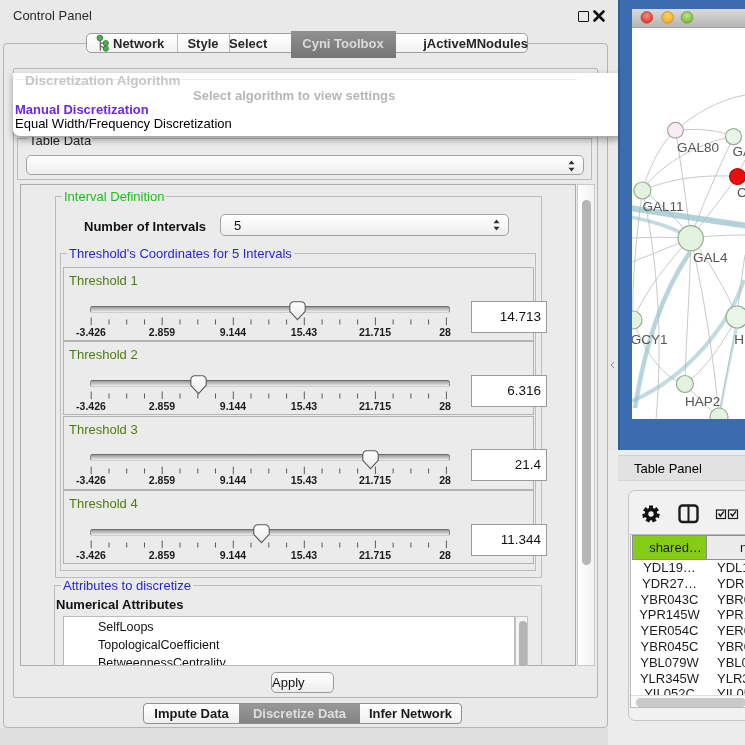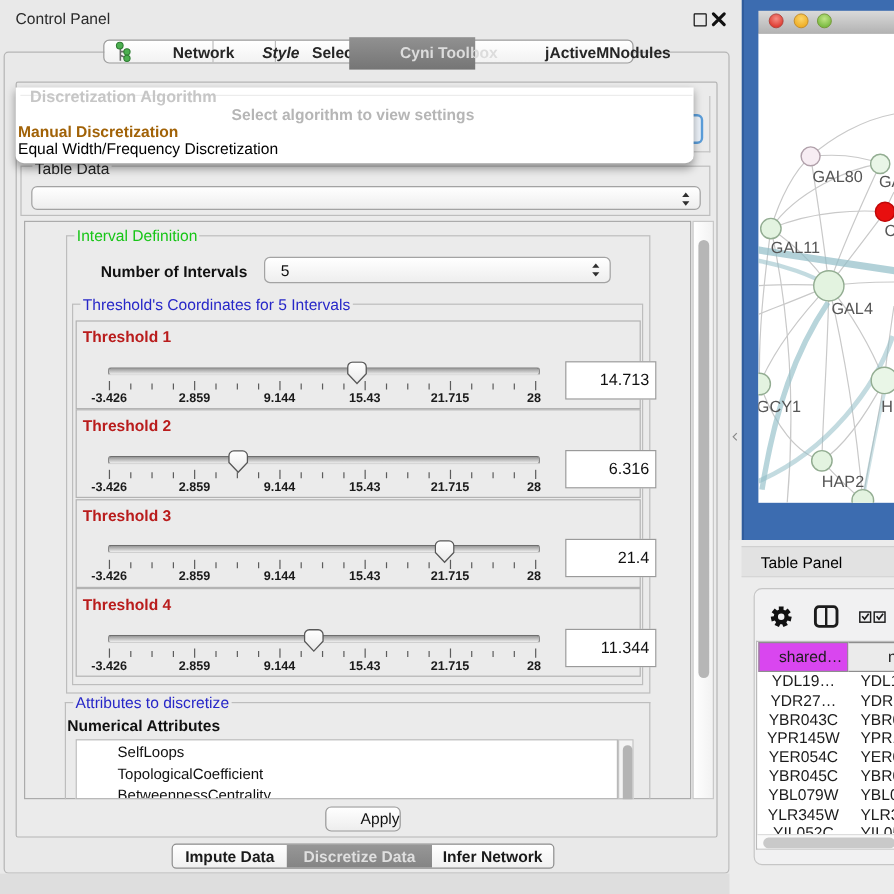--- a/index.html
+++ b/index.html
@@ -1,51 +1,51 @@
 <!DOCTYPE html>
 <html><head>
 <meta charset="utf-8">
 <style>
 html,body{margin:0;padding:0;}
 #app{position:relative;width:745px;height:745px;background:#e9e9e9;font-family:"Liberation Sans",sans-serif;overflow:hidden;}
 .abs{position:absolute;}
 
 .tp{position:absolute;left:63px;width:471px;height:74px;background:#ebebeb;border:1px solid #b3b3b3;box-sizing:border-box;}
-.tt{position:absolute;left:5px;top:5px;font-size:13px;font-weight:bold;color:#b91c1c;}
+.tt{position:absolute;left:5px;top:5px;font-size:13px;font-weight:normal;color:#4d7c0f;}
 .track{position:absolute;left:26px;top:37.5px;width:358px;height:5px;border-radius:2.5px;background:linear-gradient(#989898,#eeeeee);border-top:1px solid #6e6e6e;border-bottom:1px solid #cfcfcf;border-left:1px solid #8a8a8a;border-right:1px solid #8a8a8a;}
 .lbl{position:absolute;top:57.5px;transform:translateX(-50%);font-size:10.5px;font-weight:bold;color:#1a1a1a;}
 .val{position:absolute;left:407px;top:32.5px;width:76px;height:32px;background:#fff;border:1px solid #9a9a9a;box-sizing:border-box;font-size:13.5px;color:#111;text-align:right;line-height:30px;padding-right:5px;}
 .thumb{position:absolute;top:33px;}
 
 .grp{position:absolute;border:1px solid #bdbdbd;box-sizing:border-box;}
 .gt{position:absolute;top:-7px;left:6px;background:#ebebeb;padding:0 2px;font-size:13px;line-height:13px;}
 .combo{position:absolute;background:linear-gradient(#ffffff,#eeeeee);border:1px solid #a3a3a3;border-radius:5px;box-sizing:border-box;font-size:13px;color:#111;}
 .tick{stroke:#5c5c5c;stroke-width:1;}
-.tabtxt{font-size:13px;font-weight:bold;color:#262626;line-height:13px;margin-left:31px;}
+.tabtxt{font-size:13px;font-weight:bold;color:#262626;line-height:13px;}
 </style>
 </head>
 <body>
 <div id="app">
 
   <div class="abs" style="left:0;top:0;width:618px;height:28px;background:#e9e9e9;"></div>
   <div class="abs" style="left:13px;top:8px;font-size:13px;color:#2a2a2a;">Control Panel</div>
   <div class="abs" style="left:578px;top:11px;width:9px;height:9px;border:1.6px solid #111;border-radius:1px;"></div>
   <svg class="abs" style="left:592px;top:9px;" width="14" height="14" viewBox="0 0 14 14">
       <path d="M2.5 2.5 L11.5 11.5 M11.5 2.5 L2.5 11.5" stroke="#111" stroke-width="2.6" stroke-linecap="round"></path>
     </svg>
 
   <div class="abs" style="left:3px;top:43px;width:605px;height:685px;background:#e9e9e9;border:1px solid #b5b5b5;border-radius:4px;box-sizing:border-box;"></div>
 
   <div class="abs" style="left:13px;top:68px;width:585px;height:630px;background:#ebebeb;border:1px solid #b5b5b5;border-radius:2px;box-sizing:border-box;"></div>
 
   <div class="abs" style="left:86px;top:33px;width:442px;height:20px;background:linear-gradient(#ffffff,#f2f2f2);border:1px solid #9e9e9e;border-radius:5px;box-sizing:border-box;"></div>
   <div class="abs" style="left:177px;top:34px;width:1px;height:18px;background:#bdbdbd;"></div>
   <div class="abs" style="left:229px;top:34px;width:1px;height:18px;background:#bdbdbd;"></div>
   <div class="abs tabtxt" style="left:113px;top:36.5px;">Network</div>
-  <div class="abs tabtxt" style="left:177px;top:36.5px;width:52px;text-align:center;font-style:italic;">Style</div>
+  <div class="abs tabtxt" style="left:177px;top:36.5px;width:52px;text-align:center;">Style</div>
   <div class="abs tabtxt" style="left:229px;top:36.5px;width:61px;">Select</div>
   <div class="abs" style="left:290.5px;top:31px;width:105px;height:27px;background:linear-gradient(#919191,#757575);"></div>
   <div class="abs tabtxt" style="left:290.5px;top:37px;width:105px;text-align:center;color:#dcdcdc;">Cyni Toolbox</div>
   <div class="abs tabtxt" style="left:395px;top:36.5px;width:133px;text-align:right;">jActiveMNodules</div>
   <svg class="abs" style="left:94px;top:34px;" width="16" height="18" viewBox="0 0 16 18">
     <path d="M6.3 4 L6.3 16.7 M6.3 8.8 L11.8 9.2 M6.3 12 L11.8 14.6" stroke="#6b6b6b" stroke-width="1.3" fill="none"></path>
     <circle cx="5.8" cy="4" r="2.8" fill="#4caf50" stroke="#2e7d32" stroke-width="0.9"></circle>
     <circle cx="11.8" cy="9.2" r="2.6" fill="#4caf50" stroke="#2e7d32" stroke-width="0.9"></circle>
     <circle cx="11.8" cy="14.6" r="2.6" fill="#4caf50" stroke="#2e7d32" stroke-width="0.9"></circle>
   </svg>
@@ -257,41 +257,41 @@
   <div class="grp" style="left:54px;top:585px;width:488px;height:81px;border-bottom:none;">
     <span class="gt" style="color:#2727c8;">Attributes to discretize</span>
   </div>
   <div class="abs" style="left:56px;top:597px;font-size:13px;font-weight:bold;color:#111;">Numerical Attributes</div>
   <div class="abs" style="left:63px;top:616px;width:452px;height:50px;background:#fff;border:1px solid #b9b9b9;box-sizing:border-box;font-size:12.5px;color:#111;overflow:hidden;">
     <div style="padding-left:34px;line-height:18.2px;padding-top:1px;">SelfLoops<br>TopologicalCoefficient<br>BetweennessCentrality</div>
   </div>
   <div class="abs" style="left:515px;top:616px;width:13px;height:50px;background:#f4f4f4;border:1px solid #c4c4c4;box-sizing:border-box;"></div>
   <div class="abs" style="left:519px;top:621px;width:8px;height:45px;background:#b4b4b4;border-radius:4px 4px 0 0;"></div>
 
-  <div class="abs" style="left:271px;top:672px;width:63px;height:21px;background:linear-gradient(#ffffff,#ededed);border:1px solid #9a9a9a;border-radius:5px;box-sizing:border-box;text-align:right;font-size:13px;color:#111;line-height:19px;">Apply</div>
+  <div class="abs" style="left:271px;top:672px;width:63px;height:21px;background:linear-gradient(#ffffff,#ededed);border:1px solid #9a9a9a;border-radius:5px;box-sizing:border-box;text-align:left;font-size:13px;color:#111;line-height:19px;">Apply</div>
 
   <div class="abs" style="left:143px;top:702.5px;width:319px;height:21px;background:linear-gradient(#ffffff,#f0f0f0);border:1px solid #8f8f8f;border-radius:4px;box-sizing:border-box;overflow:hidden;font-size:13px;font-weight:bold;">
     <div class="abs" style="left:95px;top:0;width:121px;height:21px;background:linear-gradient(#979797,#828282);"></div>
     <div class="abs" style="left:0;top:0;width:95px;height:14px;text-align:center;line-height:20px;color:#1a1a1a;">Impute Data</div>
     <div class="abs" style="left:95px;top:0;width:121px;height:21px;text-align:center;line-height:20px;color:#dfdfdf;">Discretize Data</div>
     <div class="abs" style="left:216px;top:0;width:101px;height:21px;text-align:center;line-height:20px;color:#1a1a1a;">Infer Network</div>
   </div>
   <div class="abs" style="left:0;top:728px;width:608px;height:17px;background:#dedede;"></div>
 
   <div class="abs" style="left:610px;top:355px;width:5px;height:8px;"><svg width="5" height="8">
         <path d="M4 1 L1 4 L4 7" stroke="#8a8a8a" fill="none"></path>
       </svg></div>
 
   <div class="abs" style="left:560px;top:95px;width:26px;height:25px;background:#eef4fb;border:2px solid #5b9dd9;border-radius:5px;box-sizing:border-box;"></div>
   <div class="abs" style="left:578px;top:80px;width:14px;height:47px;border-right:1px solid #c4c4c4;border-bottom:1px solid #c4c4c4;box-sizing:border-box;"></div>
-  <div class="abs" style="left:13px;top:73px;width:565px;height:63px;background:#ffffff;border-radius:0 0 7px 7px;box-shadow:0 3px 7px rgba(0,0,0,0.35);border-bottom:1px solid #ababab;">
+  <div class="abs" style="left:13px;top:73px;width:565px;height:63px;background:#ffffff;border-radius:0 0 7px 7px;box-shadow:0 3px 7px rgba(0,0,0,0.35);border-bottom:1px solid #ababab;padding-left:45px;">
     <div class="abs" style="left:4px;top:6px;width:560px;height:1px;background:#ececec;"></div>
       <div class="abs" style="left:12px;top:0px;font-size:13.5px;font-weight:bold;color:#c6c6c6;">Discretization Algorithm</div>
     <div class="abs" style="left:180px;top:15px;font-size:13px;font-weight:bold;color:#b6b6b6;">Select algorithm to view settings</div>
-    <div class="abs" style="left:2px;top:29px;font-size:13px;font-weight:bold;color:#a16207;">Manual Discretization</div>
+    <div class="abs" style="left:2px;top:29px;font-size:13px;font-weight:bold;color:#6d28d9;">Manual Discretization</div>
     <div class="abs" style="left:2px;top:43px;font-size:13px;color:#000;">Equal Width/Frequency Discretization</div>
   </div>
 
   <svg class="abs" style="left:618px;top:0;" width="127" height="450" viewBox="0 0 127 450">
     <defs>
       <linearGradient id="tbg" x1="0" y1="0" x2="0" y2="1">
           <stop offset="0" stop-color="#dadada"></stop>
           <stop offset="1" stop-color="#b2b2b2"></stop>
         </linearGradient>
       <radialGradient id="rl" cx="0.5" cy="0.35" r="0.7">
@@ -390,21 +390,21 @@
     <line x1="46.5" y1="2" x2="46.5" y2="18" stroke="#1c1c1c" stroke-width="2"></line>
     <g stroke="#1c1c1c" fill="none" stroke-width="1.2">
       <rect x="74.5" y="6" width="9" height="8.5"></rect>
       <path d="M76.5 9.5 l2 2.5 l3.4 -4.6" stroke-width="1.4"></path>
       <rect x="86.5" y="6" width="9" height="8.5"></rect>
       <path d="M88.5 9.5 l2 2.5 l3.4 -4.6" stroke-width="1.4"></path>
     </g>
   </svg>
 
   <div class="abs" style="left:630px;top:534px;width:115px;height:174px;background:#fff;border:1px solid #bbb;border-right:none;box-sizing:border-box;overflow:hidden;font-size:13px;color:#1c1c1c;">
-    <div class="abs" style="left:1px;top:0px;width:75px;height:25px;background:#d946ef;border:1px solid #8e8e8e;box-sizing:border-box;text-align:center;line-height:24px;padding-left:12px;">shared…</div>
+    <div class="abs" style="left:1px;top:0px;width:75px;height:25px;background:#84cc16;border:1px solid #8e8e8e;box-sizing:border-box;text-align:center;line-height:24px;padding-left:12px;">shared…</div>
     <div class="abs" style="left:76px;top:0px;width:60px;height:25px;background:#ebebeb;border:1px solid #8e8e8e;border-left:none;box-sizing:border-box;padding-left:33px;line-height:24px;">na</div>
     <div class="abs" style="left:1px;top:25px;width:75px;text-align:center;line-height:15.8px;">YDL19…<br>YDR27…<br>YBR043C<br>YPR145W<br>YER054C<br>YBR045C<br>YBL079W<br>YLR345W<br>YIL052C</div>
     <div class="abs" style="left:86px;top:25px;width:80px;line-height:15.8px;">YDL19…<br>YDR27…<br>YBR043C<br>YPR145W<br>YER054C<br>YBR045C<br>YBL079W<br>YLR345W<br>YIL052C</div>
     <div class="abs" style="left:0;top:160px;width:115px;height:13px;background:#fafafa;border-top:1px solid #ddd;">
       <div class="abs" style="left:5px;top:2px;width:110px;height:9px;background:#c9c9c9;border-radius:5px;"></div>
     </div>
   </div>
 </div>
 
 </body></html>

